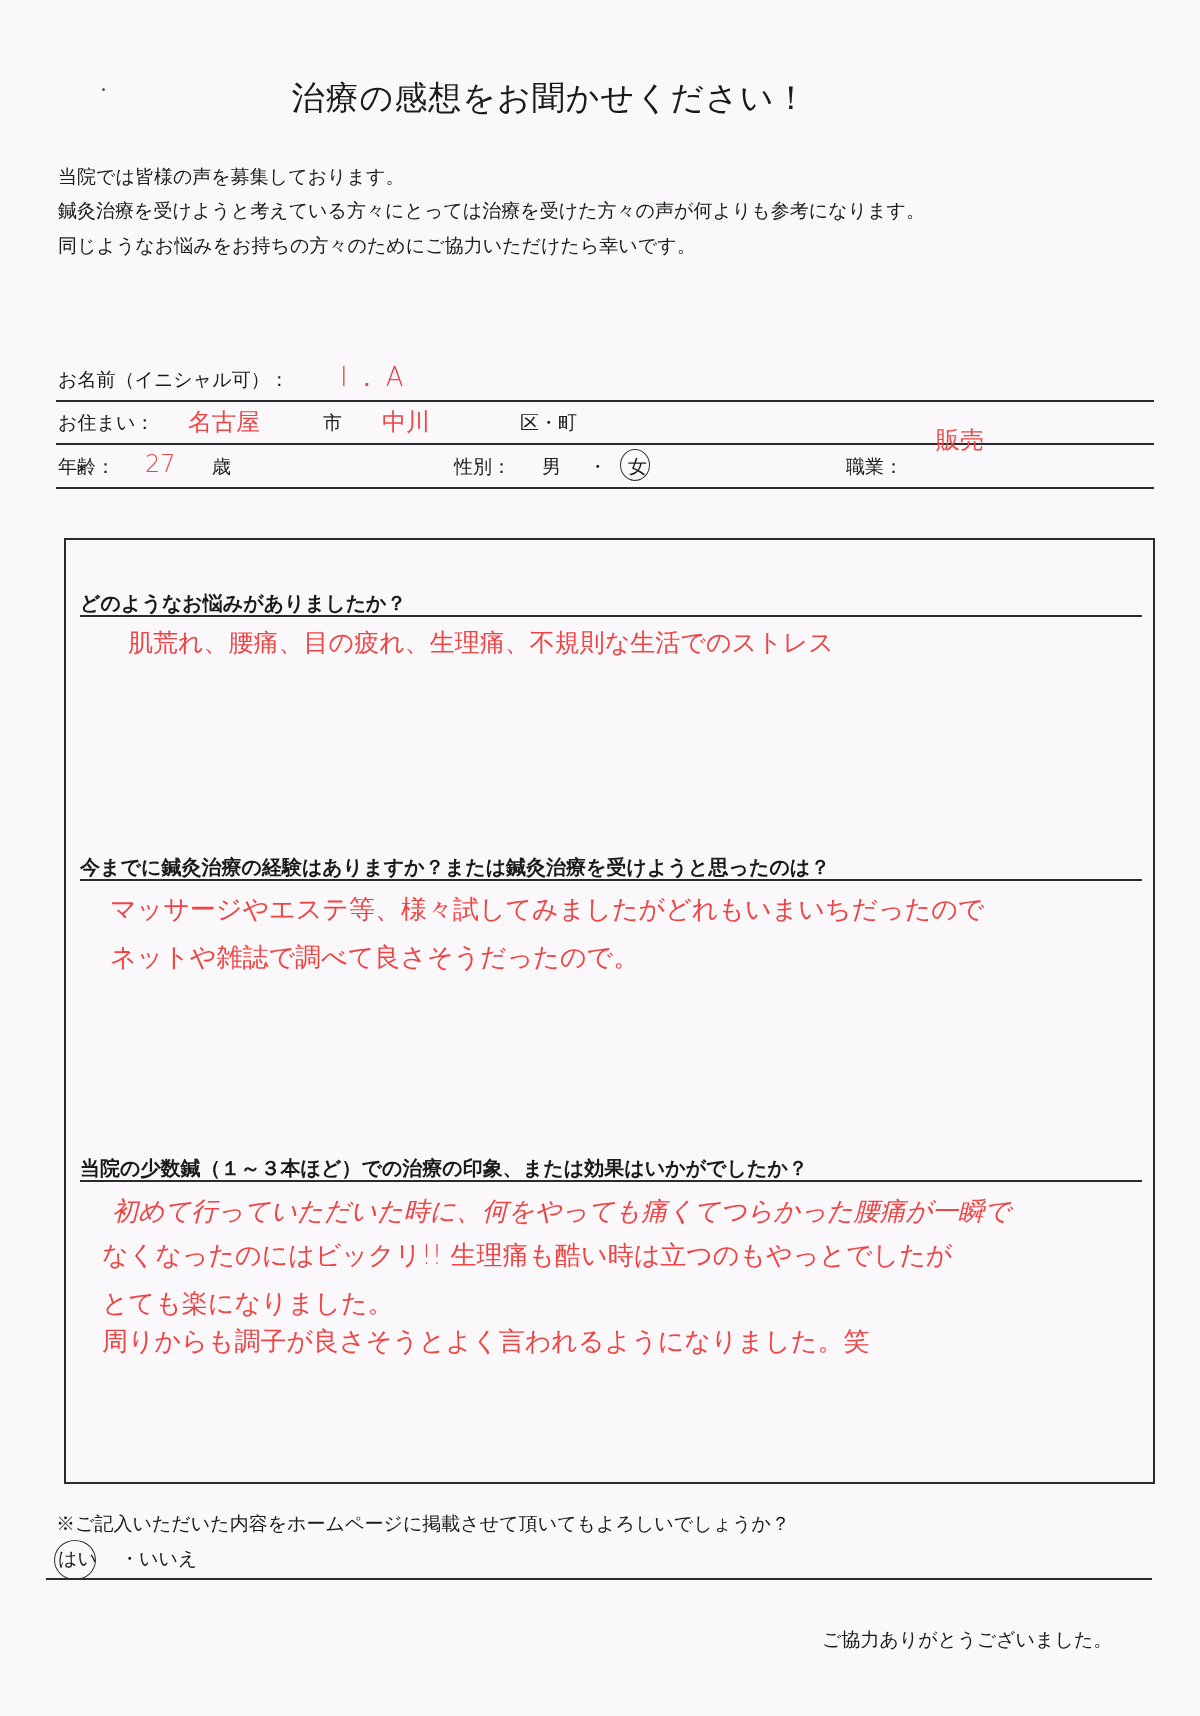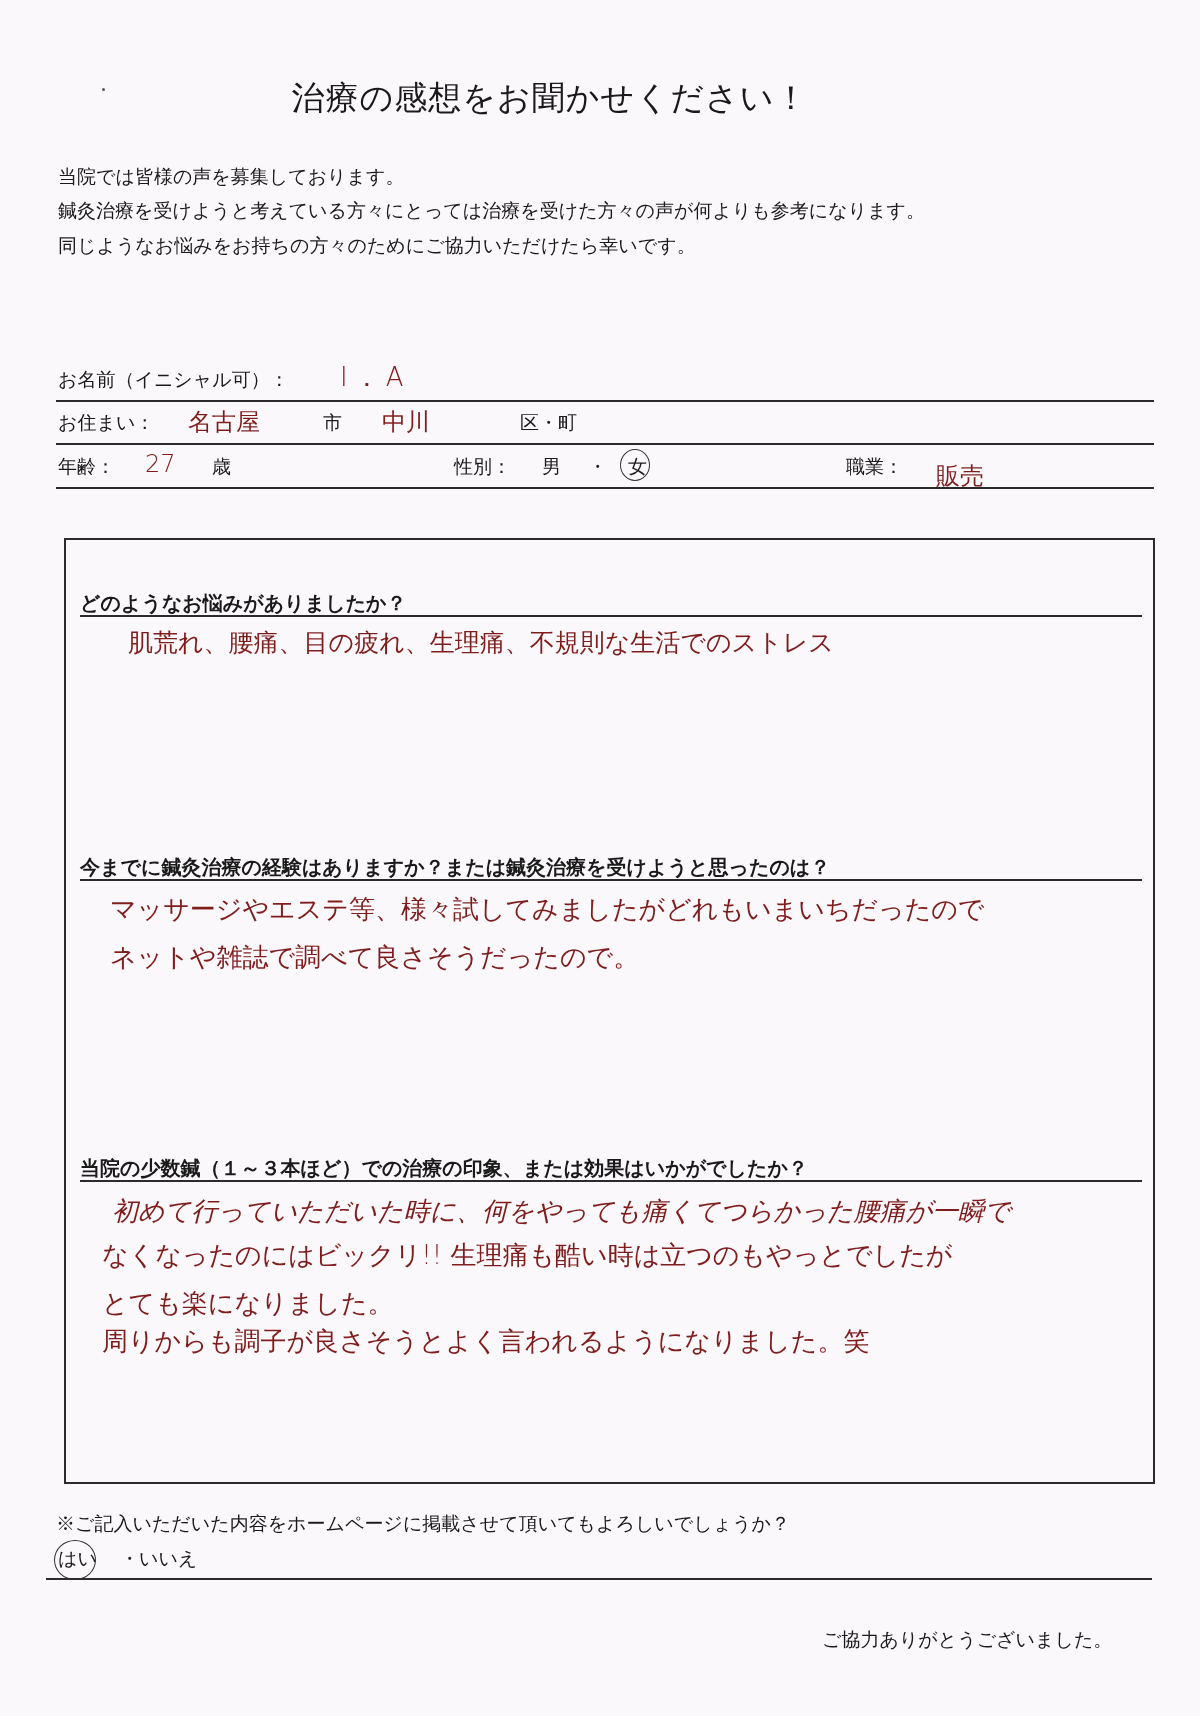--- a/index.html
+++ b/index.html
@@ -6,21 +6,21 @@
   body {
     width: 1200px; height: 1716px; position: relative; overflow: hidden;
     background: #fbf8fb;
     font-family: "DejaVu Serif", "Liberation Serif", serif;
     color: #1a1a1a;
   }
   .abs { position: absolute; }
   .title { left: 0; width: 1100px; top: 76px; text-align: center; font-size: 33px; letter-spacing: 1px; }
   .intro { left: 58px; font-size: 19px; }
   .field-label { font-size: 19px; }
-  .hw { font-family: "DejaVu Sans", "Liberation Sans", sans-serif; color: #7f1d1d; font-weight: 300; }
+  .hw { font-family: "DejaVu Sans", "Liberation Sans", sans-serif; color: #ef4444; font-weight: 300; }
   .rule { height: 2px; background: #2b2b2b; }
   .box { left: 64px; top: 538px; width: 1091px; height: 946px; border: 2px solid #2b2b2b; box-sizing: border-box; }
   .q { font-size: 20px; font-weight: bold; left: 80px; }
   .q-rule { left: 80px; width: 1062px; height: 2px; background: #2b2b2b; }
   .ans { left: 110px; font-size: 26px; }
   .circle { border: 1.5px solid #333; border-radius: 50%; }
   .dot { width: 3px; height: 3px; background: #555; border-radius: 50%; }
 </style>
 </head>
 <body>
@@ -47,21 +47,21 @@
 <div class="abs hw" style="left:145px;top:450px;font-size:24px;">27</div>
 <div class="abs field-label" style="left:212px;top:454px;">歳</div>
 
 <div class="abs field-label" style="left:454px;top:454px;text-align:center;">性別：</div>
 <div class="abs field-label" style="left:542px;top:454px;">男</div>
 <div class="abs field-label" style="left:588px;top:454px;">・</div>
 <div class="abs field-label" style="left:628px;top:454px;">女</div>
 <div class="abs circle" style="left:620px;top:449px;width:28px;height:30px;"></div>
 
 <div class="abs field-label" style="left:846px;top:454px;">職業：</div>
-<div class="abs hw" style="left:936px;top:460px;font-size:24px;text-align:right;">販売</div>
+<div class="abs hw" style="left:936px;top:424px;font-size:24px;text-align:right;">販売</div>
 <div class="abs rule" style="left:56px;top:487px;width:1098px;"></div>
 
 <div class="abs box"></div>
 
 <div class="abs q" style="top:590px;">どのようなお悩みがありましたか？</div>
 <div class="abs q-rule" style="top:615px;"></div>
 <div class="abs ans hw" style="left:128px;top:626px;font-size:25px;">肌荒れ、腰痛、目の疲れ、生理痛、不規則な生活でのストレス</div>
 
 <div class="abs q" style="top:854px;">今までに鍼灸治療の経験はありますか？または鍼灸治療を受けようと思ったのは？</div>
 <div class="abs q-rule" style="top:879px;"></div>

